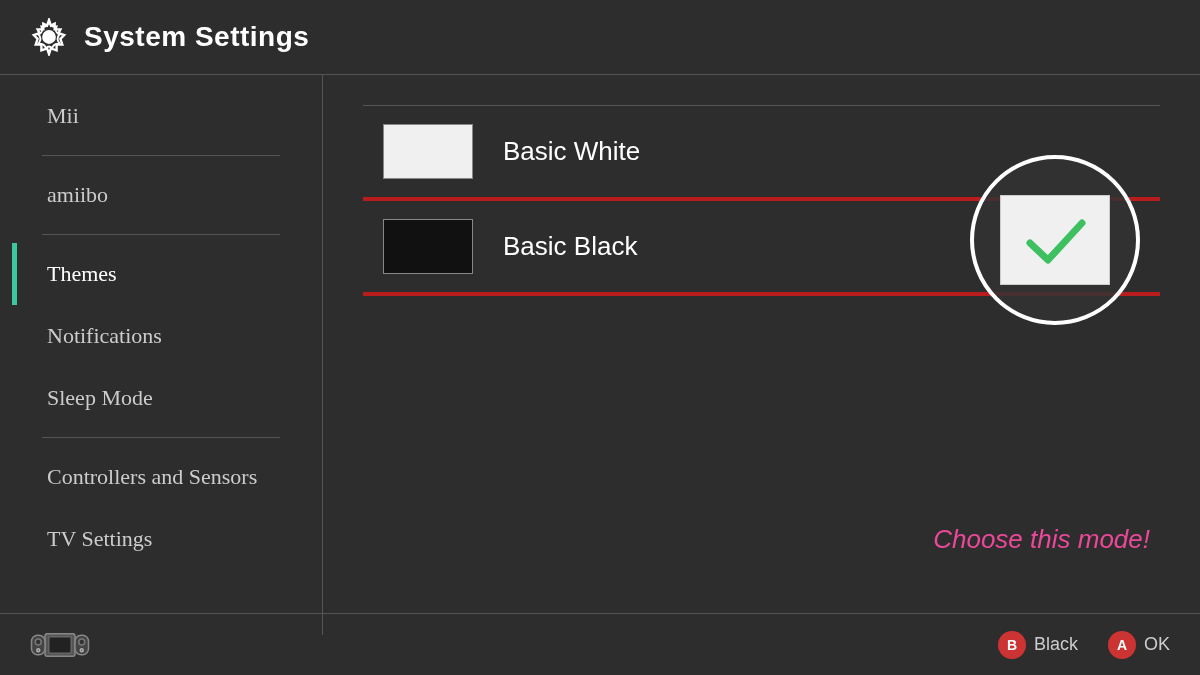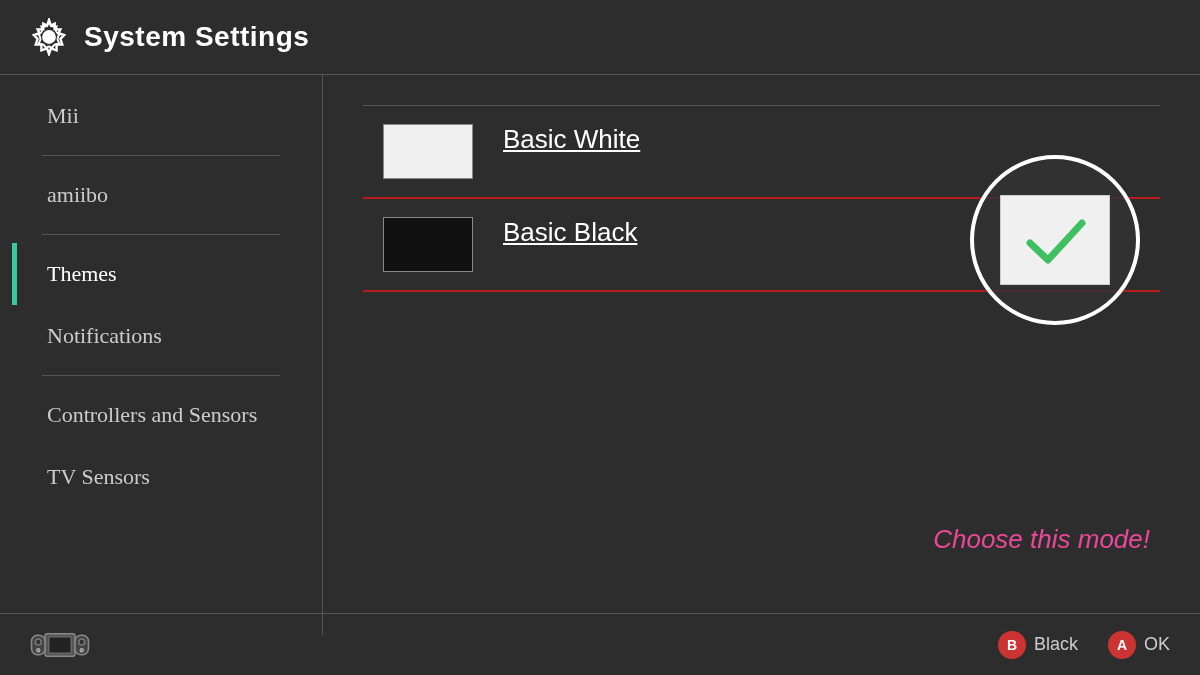--- a/index.html
+++ b/index.html
@@ -83,24 +83,24 @@
     
     .content {
       flex: 1;
       padding: 30px 40px;
       position: relative;
     }
 
     
     .theme-option {
       display: flex;
+      align-items: center;
       padding: 18px 20px;
-      border-bottom: 2px solid #b91c1c;
+      border-bottom: 4px solid #b91c1c;
       cursor: pointer;
-      text-decoration: underline;
     }
 
     .theme-option:first-child {
       border-top: 1px solid #555;
     }
 
     .theme-preview {
       width: 90px;
       height: 55px;
       border: 1px solid #888;
@@ -235,23 +235,24 @@
 
 <div class="main-container">
 
   <nav class="sidebar">
     <div class="sidebar-item">Mii</div>
     <hr class="sidebar-divider">
     <div class="sidebar-item">amiibo</div>
     <hr class="sidebar-divider">
     <div class="sidebar-item active">Themes</div>
     <div class="sidebar-item">Notifications</div>
+    <div class="sidebar-item">Sleep Mode</div>
     <hr class="sidebar-divider">
     <div class="sidebar-item">Controllers and Sensors</div>
-    <div class="sidebar-item">TV Sensors</div>
+    <div class="sidebar-item">TV Settings</div>
   </nav>
 
   <div class="content">
 
     <div class="theme-option">
       <div class="theme-preview white"></div>
       <span class="theme-name">Basic White</span>
     </div>
 
     <div class="theme-option">

